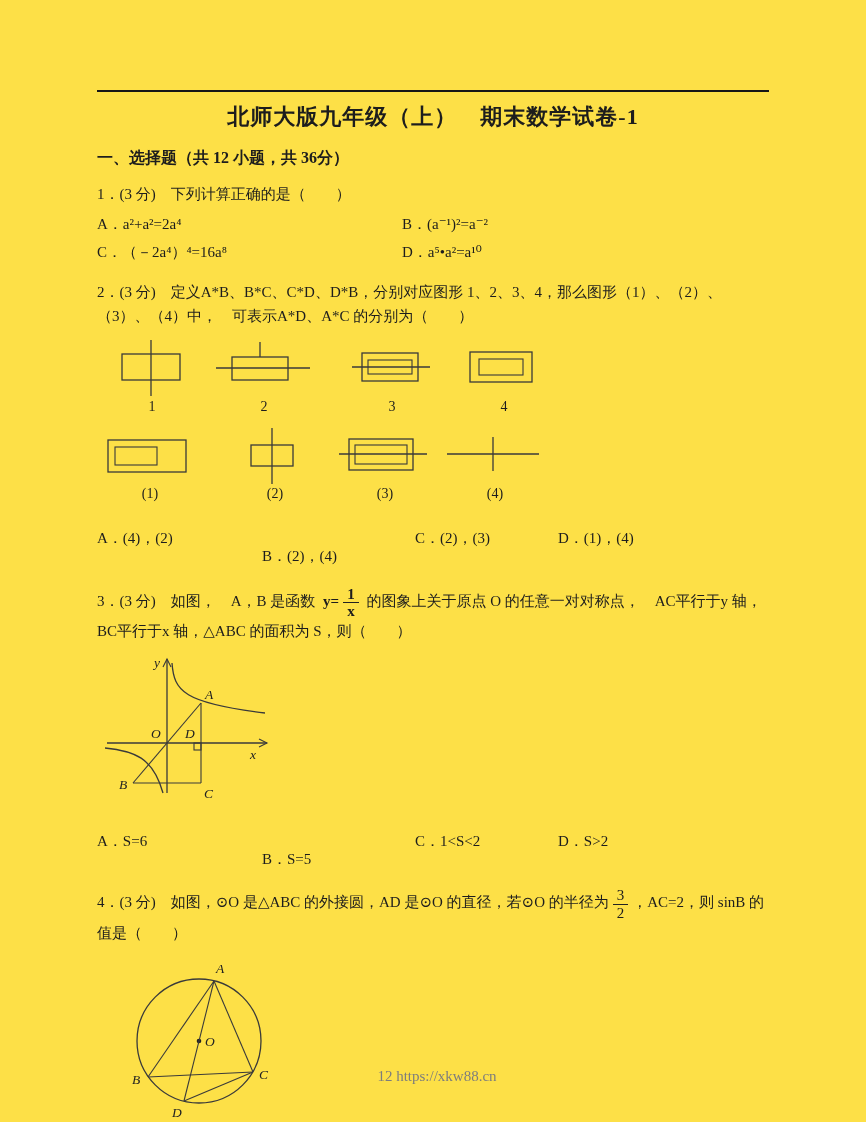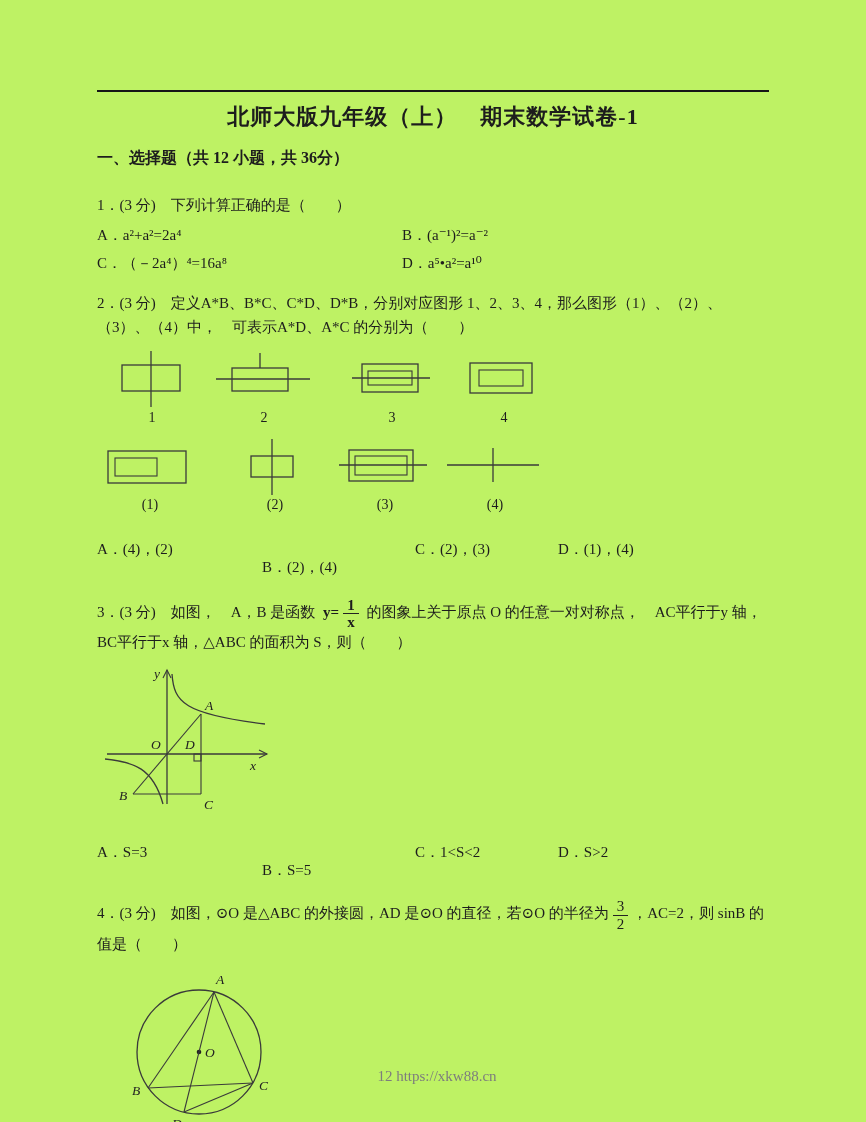--- a/index.html
+++ b/index.html
@@ -1,25 +1,25 @@
 <!DOCTYPE html>
 <html><head>
 <meta charset="utf-8">
 <style>
   html,body { margin:0; padding:0; background:#e8e8e8; }
   .page {
     position:relative; width:866px; height:1122px; margin:0 auto;
-    background:#bef264; overflow:hidden;
+    background:#fde047; overflow:hidden;
     font-family:"Liberation Serif","DejaVu Serif",serif;
     color:#1d1d1d; font-size:15px;
   }
   .content { position:absolute; left:97px; top:90px; width:672px; }
   .toprule { border-top:2.5px solid #161616; height:0; }
   .title { text-align:center; font-weight:bold; font-size:22px; margin:10px 0 16px; letter-spacing:1px; }
-  .section-heading { font-weight:bold; font-size:16px; margin:0 0 24px;font-family:Liberation Serif, serif; }
+  .section-heading { font-weight:bold; font-size:16px; margin:0 0 13px;font-family:Liberation Serif, serif; }
   .stem { margin:12px 0 8px; line-height:1.6; }
   .stem.q2stem { margin-top:18px; }
   .stem.q3stem { margin-top:20px; }
   .stem.q4stem { margin-top:18px; }
   .optrow { display:flex; margin:9px 0; align-items:center; }
   .optrow.two > .opt:nth-child(1) { width:305px; }
   .optrow.four > .opt:nth-child(1) { width:165px; }
   .optrow.four > .opt:nth-child(2) { width:153px;margin-top:36px; }
   .optrow.four > .opt:nth-child(3) { width:143px; }
   .opt { white-space:nowrap; }
@@ -160,21 +160,21 @@
         <text class="flab" x="106" y="48">A</text>
         <text class="flab" x="52" y="87">O</text>
         <text class="flab" x="86" y="87">D</text>
         <text class="flab" x="151" y="108">x</text>
         <text class="flab" x="20" y="138">B</text>
         <text class="flab" x="105" y="147">C</text>
       </svg>
     </div>
 
     <div class="optrow four">
-      <span class="opt">A．S=3</span>
+      <span class="opt">A．S=6</span>
       <span class="opt">B．S=5</span>
       <span class="opt">C．1&lt;S&lt;2</span>
       <span class="opt">D．S&gt;2</span>
     </div>
 
     <p class="stem q4stem">
       <span>4．(3 分)　如图，⊙O 是△ABC 的外接圆，AD 是⊙O 的直径，若⊙O 的半径为</span><span class="frac"><span class="num">3</span><span class="den">2</span></span><span>，AC=2，则 sinB 的值是（　　）</span>
     </p>
 
     <div class="figblock">

